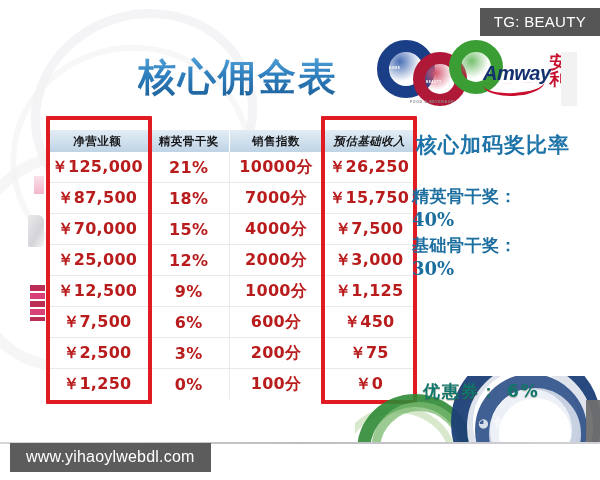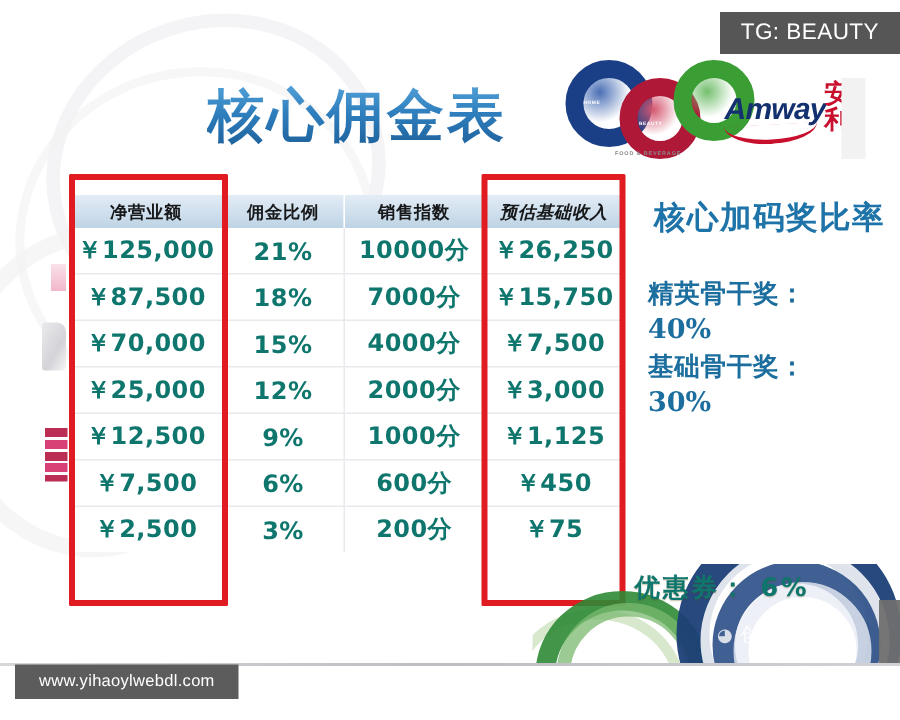--- a/index.html
+++ b/index.html
@@ -155,21 +155,21 @@
     border-right: 1px solid #ffffff;
     font-family: "DejaVu Sans", sans-serif;
   }
   #commission-table th:last-child { border-right: none; font-style: italic; }
   #commission-table td {
     height: 30px;
     padding: 0;
     text-align: center;
     font-size: 16px;
     font-weight: bold;
-    color: #0f766e;
+    color: #b91c1c;
     border-bottom: 1px solid #e9e9ed;
     border-right: 1px solid #eaeaee;
     background: #ffffff;
     font-family: "DejaVu Sans", sans-serif;
     letter-spacing: .3px;
   }
   #commission-table td:last-child { border-right: none; }
   #commission-table tr:last-child td { border-bottom: none; }
   .col-a { width: 27.5%; }
   .col-b { width: 22%; }
@@ -183,21 +183,21 @@
     box-sizing: border-box;
     pointer-events: none;
     border-radius: 1px;
   }
   #red-box-left  { left: 46px;  top: 116px; width: 106px; height: 288px; }
   #red-box-right { left: 321px; top: 116px; width: 96px;  height: 288px; }
 
   
   #side-panel {
     position: absolute;
-    left: 428px;
+    left: 408px;
     top: 132px;
     width: 170px;
     text-align: center;
     color: #1d6a9a;
     font-family: "DejaVu Sans", sans-serif;
   }
   #side-heading {
     font-size: 21px;
     font-weight: bold;
     line-height: 27px;
@@ -294,21 +294,21 @@
     width: 600px;
     height: 36px;
     background: #ffffff;
   }
   #site-watermark {
     position: absolute;
     left: 10px;
     top: 443px;
     background: #5c5c5c;
     color: #ffffff;
-    font-size: 11px;
+    font-size: 16px;
     padding: 5px 16px 6px 16px;
     letter-spacing: .2px;
     font-family: "Liberation Sans", sans-serif;
   }
   #tg-watermark {
     position: absolute;
     right: 0px;
     top: 8px;
     background: #565656;
     color: #ffffff;
@@ -358,21 +358,21 @@
     <table id="commission-table">
       <colgroup>
         <col class="col-a">
           <col class="col-b">
           <col class="col-c">
           <col class="col-d">
       </colgroup>
       <thead>
         <tr>
           <th>净营业额</th>
-          <th>佣金比例</th>
+          <th>精英骨干奖</th>
           <th>销售指数</th>
           <th>预估基础收入</th>
         </tr>
       </thead>
       <tbody id="table-body">
           <tr>
             <td>￥125,000</td>
             <td>21%</td>
             <td>10000分</td>
             <td>￥26,250</td>
@@ -405,20 +405,26 @@
             <td>￥7,500</td>
             <td>6%</td>
             <td>600分</td>
             <td>￥450</td>
           </tr>
           <tr>
             <td>￥2,500</td>
             <td>3%</td>
             <td>200分</td>
             <td>￥75</td>
+          </tr>
+          <tr>
+            <td>￥1,250</td>
+            <td>0%</td>
+            <td>100分</td>
+            <td>￥0</td>
           </tr>
         </tbody>
     </table>
   </div>
 
   <div class="red-box" id="red-box-left"></div>
   <div class="red-box" id="red-box-right"></div>
 
   <div id="side-panel">
     <div id="side-heading">核心加码奖比率</div>

